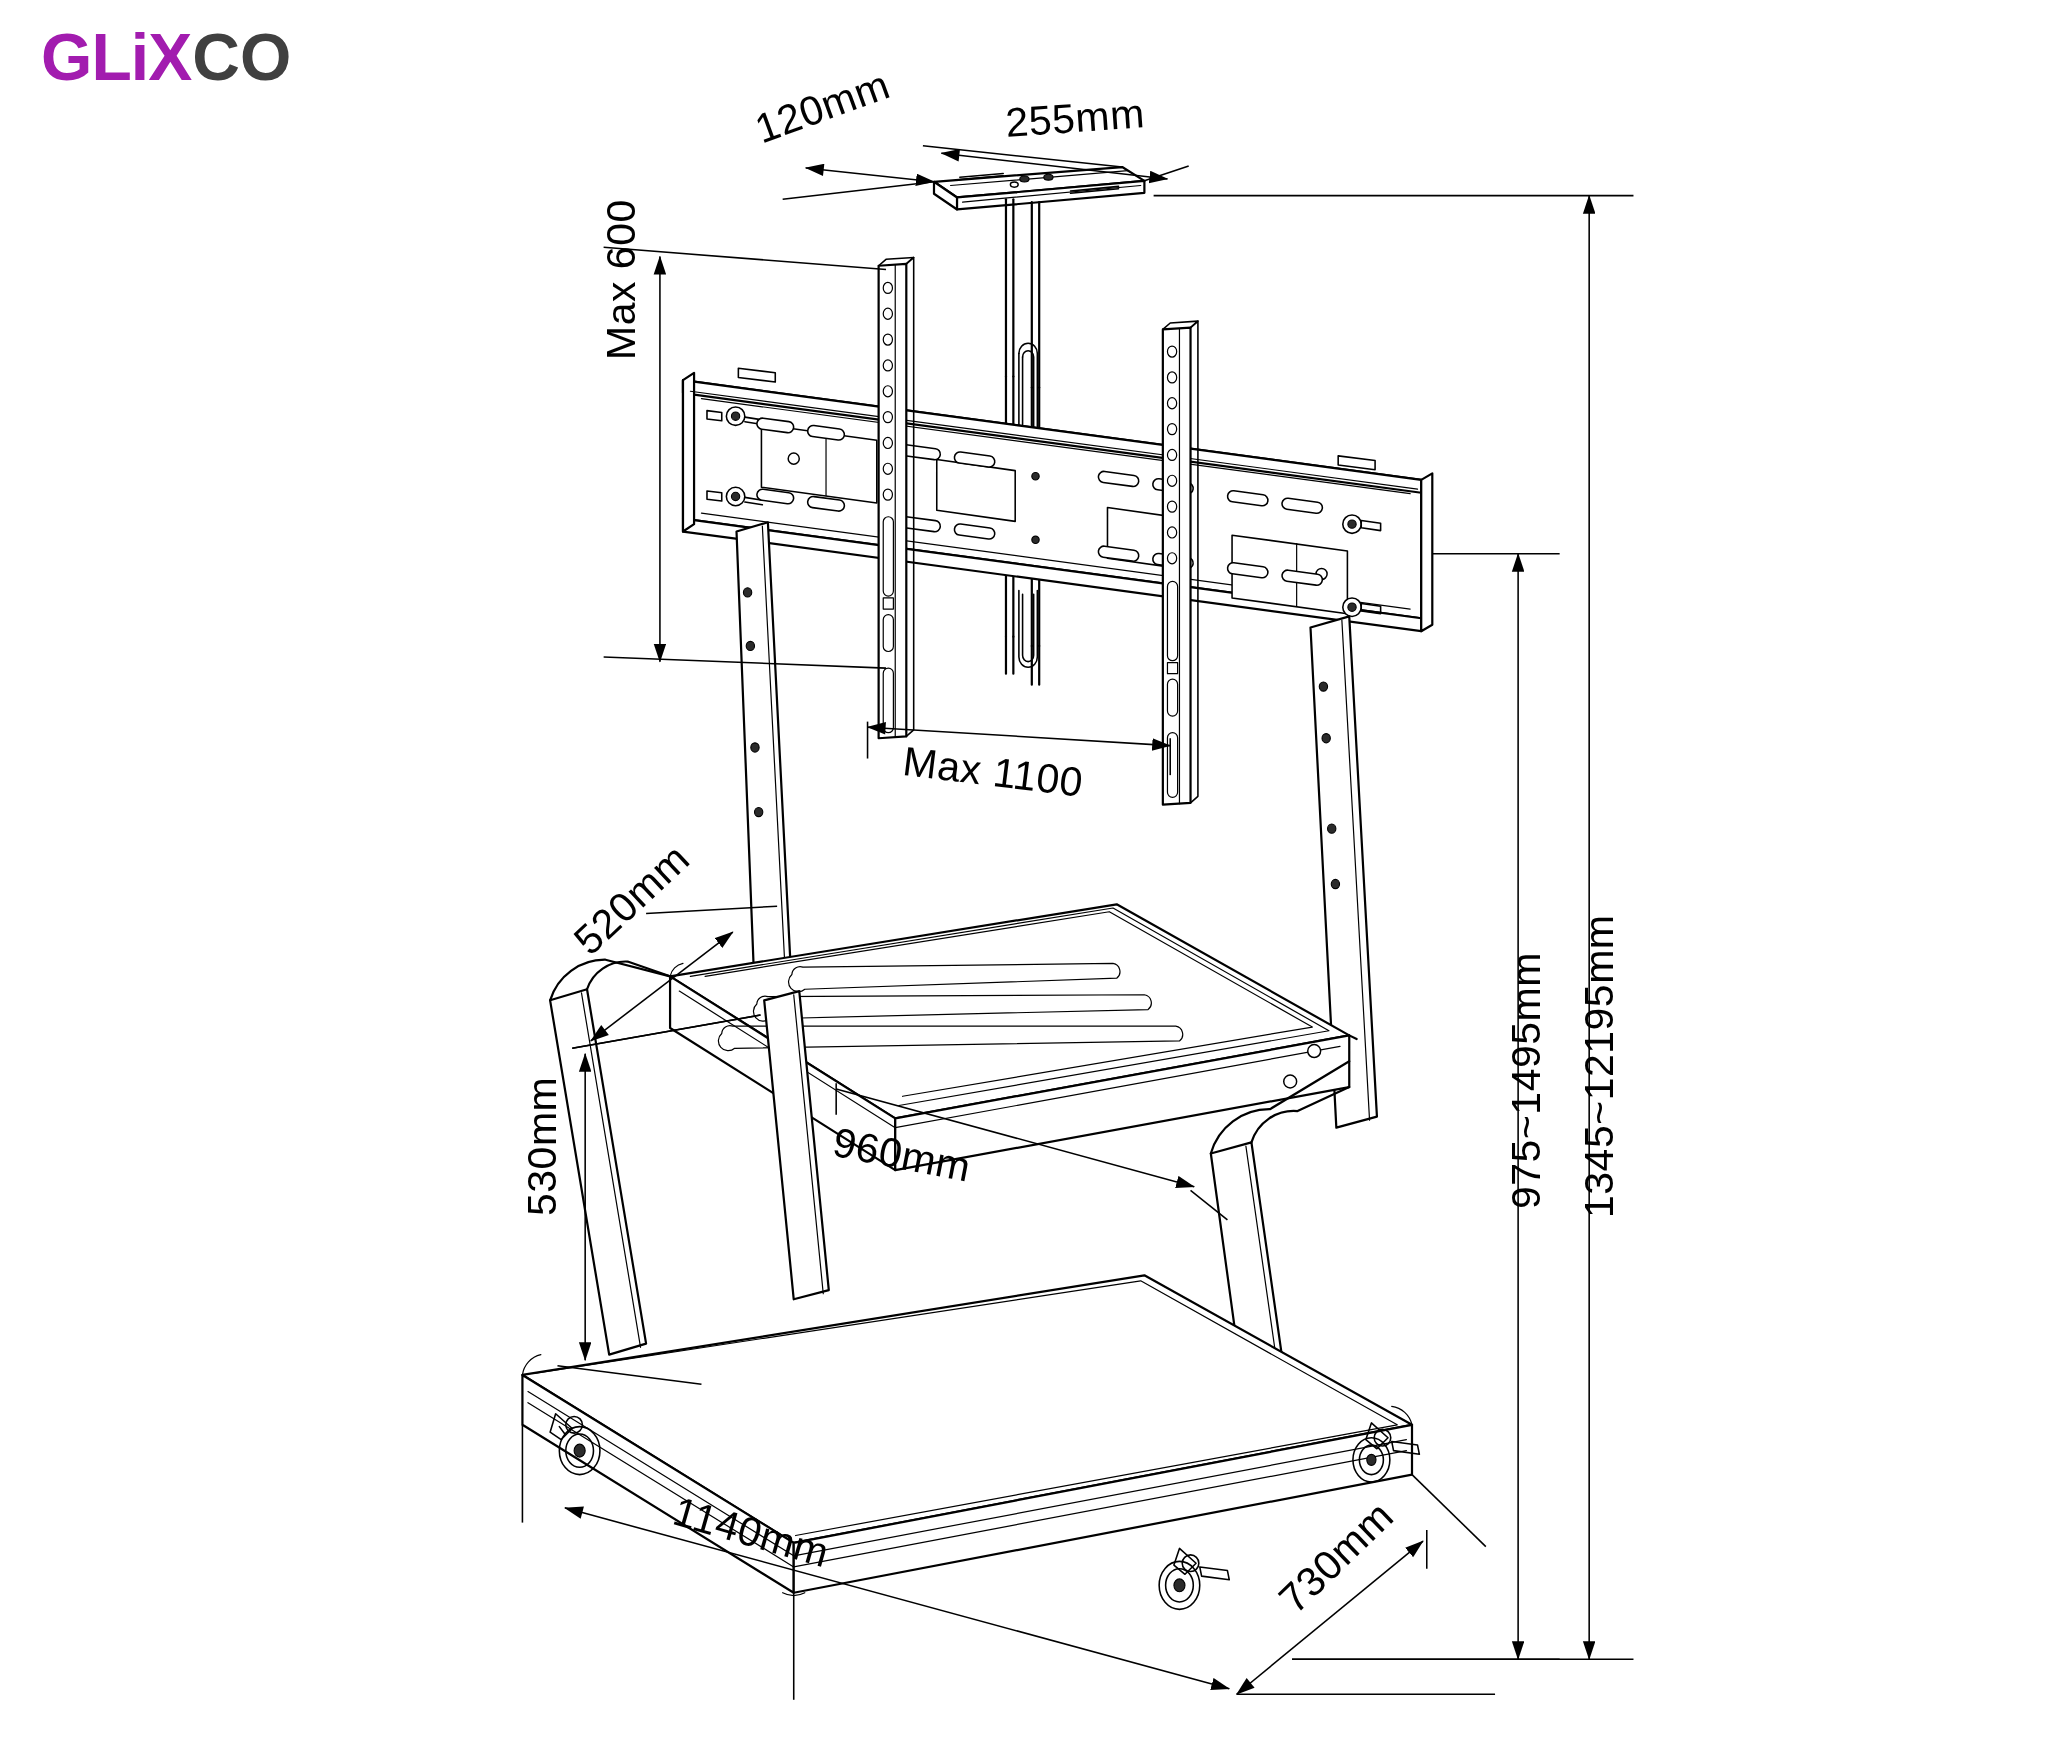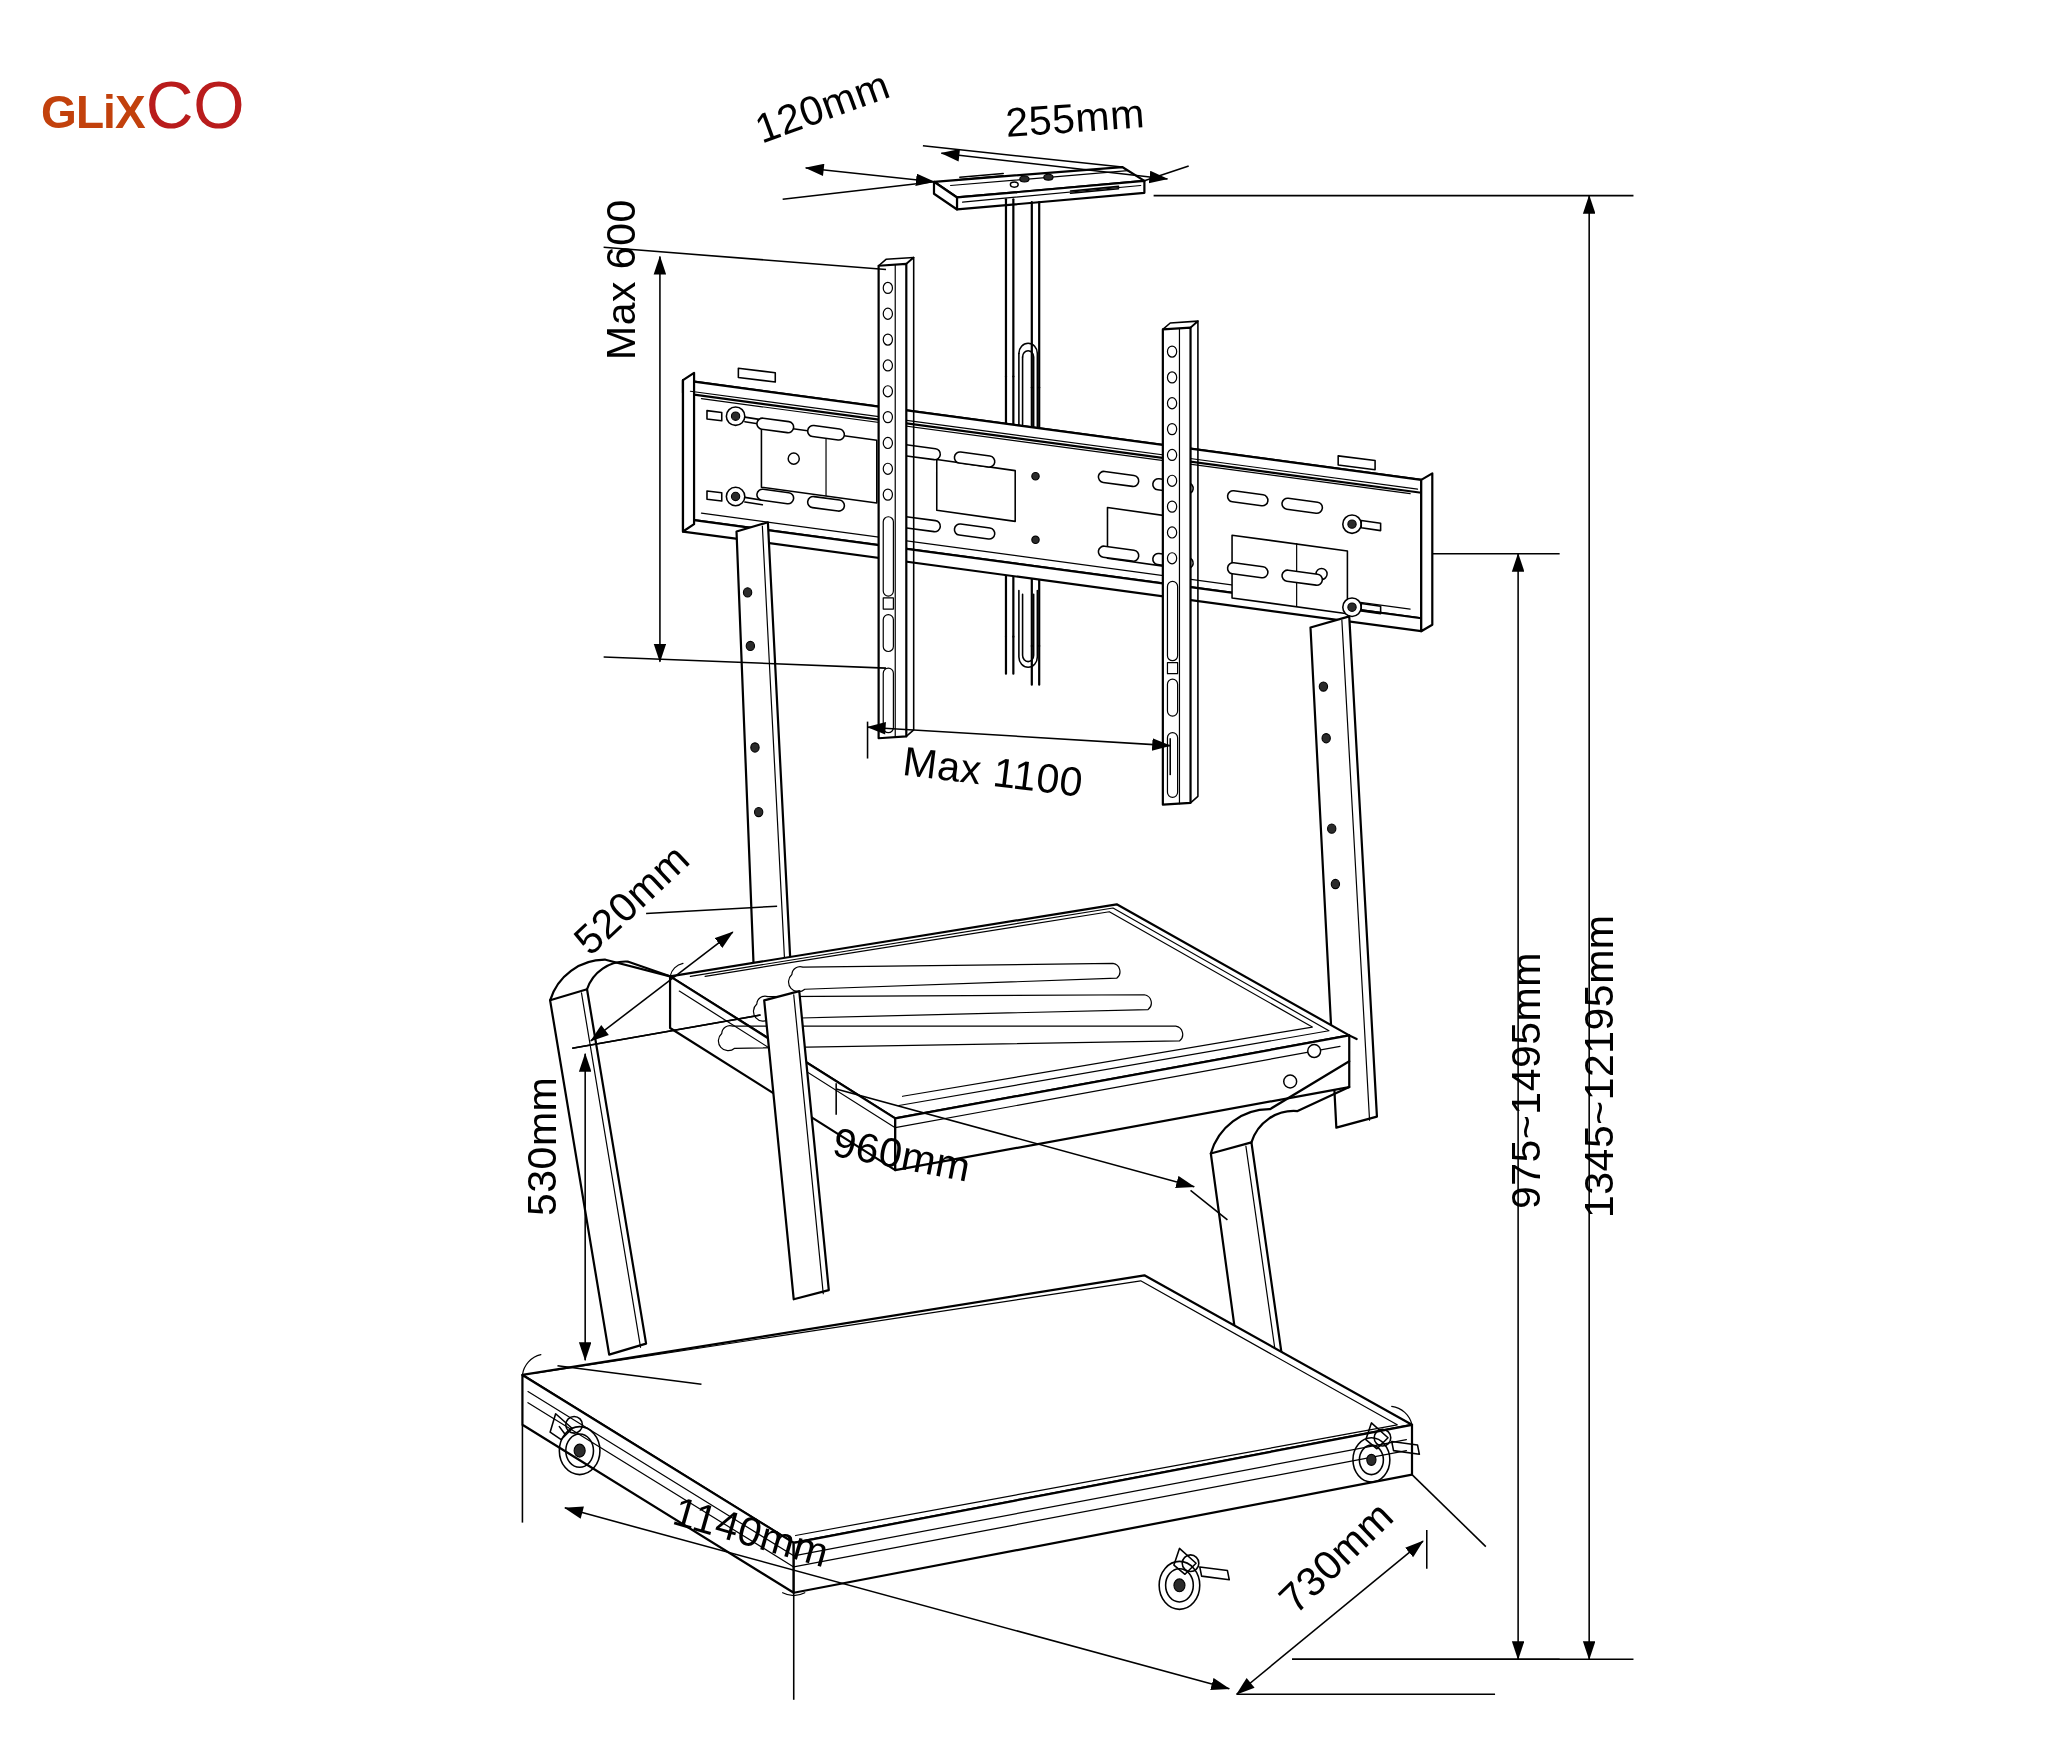--- a/index.html
+++ b/index.html
@@ -24,36 +24,35 @@
   #logo {
     position: absolute;
     left: 41px;
     top: 24px;
     display: flex;
     align-items: baseline;
     user-select: none;
   }
   #logo .lg-bold {
     font-family: "Liberation Sans", sans-serif;
-    font-size: 46px;
+    font-size: 66px;
     font-weight: bold;
     letter-spacing: -0.9px;
-    color: #c2410c;
+    color: #a21caf;
     line-height: 1;
     text-align: right;
   }
   #logo .lg-light {
     font-family: "Liberation Sans", sans-serif;
     font-size: 66px;
-    font-weight: 400;
+    font-weight: 700;
     letter-spacing: 0px;
-    color: #b91c1c;
+    color: #404040;
     line-height: 1;
     margin-left: 0.9px;
-    margin-top: 48px;
   }
   
   #drawing {
     position: absolute;
     left: 0;
     top: 0;
     width: 2071px;
     height: 1757px;
   }
   #drawing .ln {

